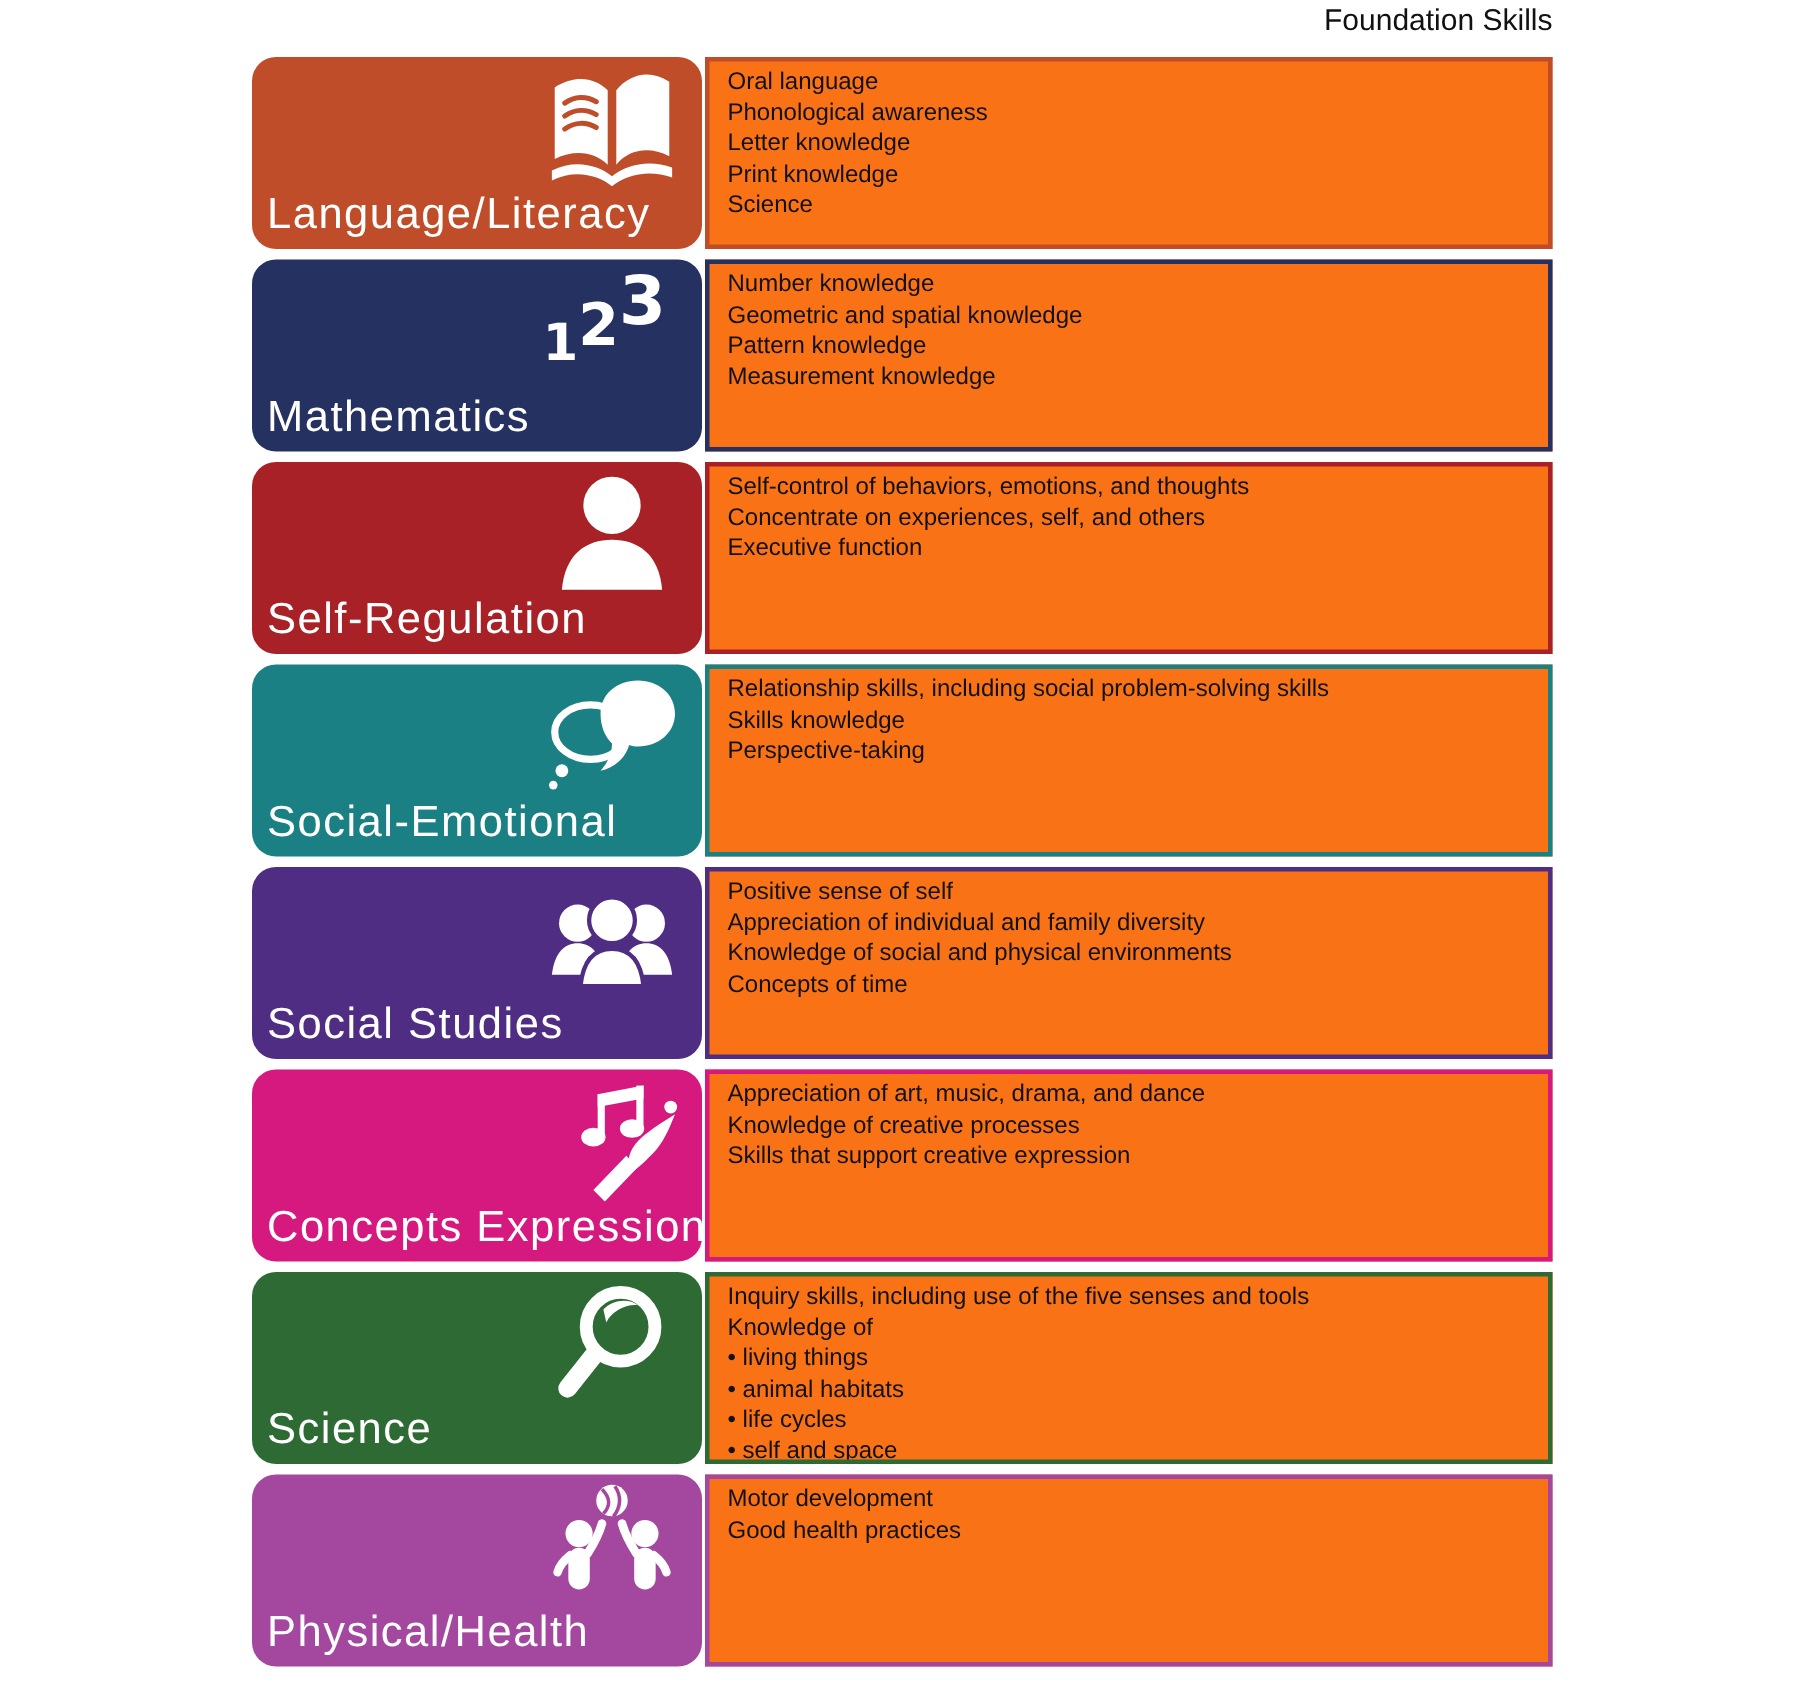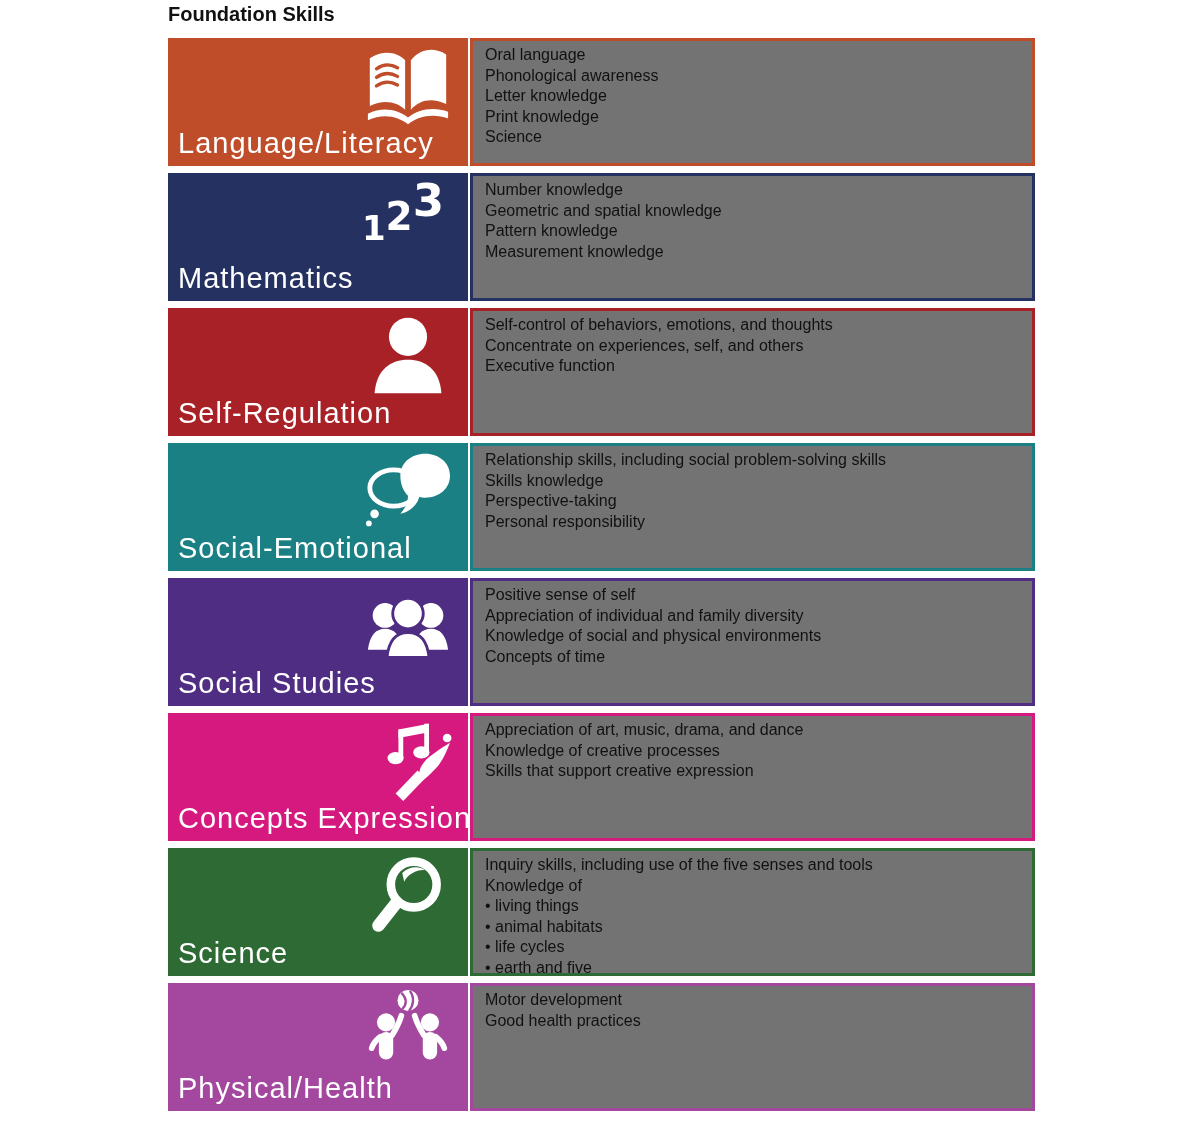--- a/index.html
+++ b/index.html
@@ -1,26 +1,26 @@
 <!DOCTYPE html>
 <html><head>
 <meta charset="utf-8">
 <style>
   html,body{margin:0;padding:0;background:#ffffff;}
   body{width:1200px;height:1122px;font-family:"Liberation Sans",sans-serif;overflow:hidden;}
   .content{margin-left:168px;width:867px;}
-  .title{padding-top:3px;height:27px;text-align:left;font-size:20px;font-weight:700;color:#111;}
+  .title{padding-top:3px;height:27px;text-align:right;font-size:20px;font-weight:400;color:#111;}
   .rows{display:flex;flex-direction:column;gap:7px;margin-top:8px;}
   .row{display:flex;gap:2px;height:128px;}
-  .block{width:300px;background:var(--row-color);position:relative;flex:none;}
+  .block{width:300px;background:var(--row-color);position:relative;flex:none;border-radius:16px;}
   .icon{position:absolute;top:5px;right:12px;width:96px;height:84px;text-align:right;}
   .icon svg{width:100%;height:100%;display:block;}
   .label{position:absolute;left:10px;bottom:6px;color:#fff;font-size:29px;font-weight:400;
          letter-spacing:1px;white-space:nowrap;}
-  .panel{flex:1;background:#737373;border:3px solid var(--row-color);box-sizing:border-box;
+  .panel{flex:1;background:#f97316;border:3px solid var(--row-color);box-sizing:border-box;
          padding:4px 10px 0 12px;overflow:hidden;}
   .skill-line{font-size:16px;line-height:20.5px;color:#111;}
   
   .num123{position:absolute;top:8px;right:12px;color:#fff;font-weight:700;
           font-family:"DejaVu Sans",sans-serif;line-height:1;}
   .num123 .n1{font-size:34px;position:relative;top:16px;}
   .num123 .n2{font-size:39px;position:relative;top:6px;}
   .num123 .n3{font-size:45px;position:relative;top:-8px;}
 </style>
 </head>
@@ -96,21 +96,20 @@
               <circle cx="15" cy="69" r="4.5" fill="#fff"></circle>
               <circle cx="9" cy="79" r="3" fill="#fff"></circle>
             </svg>
           </div>
           <div class="label">Social-Emotional</div>
         </div>
         <div class="panel">
           <div class="skill-line">Relationship skills, including social problem-solving skills</div>
           <div class="skill-line">Skills knowledge</div>
           <div class="skill-line">Perspective-taking</div>
-          <div class="skill-line">Personal responsibility</div>
         </div>
       </section>
       <section class="row" style="--row-color: #4F2D82;">
         <div class="block">
           <div class="icon">
             <svg viewBox="0 0 100 88">
               <g fill="#fff">
                 <circle cx="26" cy="34" r="13"></circle>
                 <path d="M8,70 C10,54 17,48 26,48 C35,48 42,54 44,70 Z"></path>
                 <circle cx="74" cy="34" r="13"></circle>
@@ -165,21 +164,21 @@
             </svg>
           </div>
           <div class="label">Science</div>
         </div>
         <div class="panel">
           <div class="skill-line">Inquiry skills, including use of the five senses and tools</div>
           <div class="skill-line">Knowledge of</div>
           <div class="skill-line">• living things</div>
           <div class="skill-line">• animal habitats</div>
           <div class="skill-line">• life cycles</div>
-          <div class="skill-line">• earth and five</div>
+          <div class="skill-line">• self and space</div>
         </div>
       </section>
       <section class="row" style="--row-color: #A3489E;">
         <div class="block">
           <div class="icon">
             <svg viewBox="0 0 100 88">
               <circle cx="50" cy="13" r="11" fill="#fff"></circle>
               <g fill="none" stroke="var(--row-color)" stroke-width="2.5">
                 <path d="M43,5 C49,11 49,17 44,22"></path>
                 <path d="M52,3 C57,10 56,18 51,24"></path>

